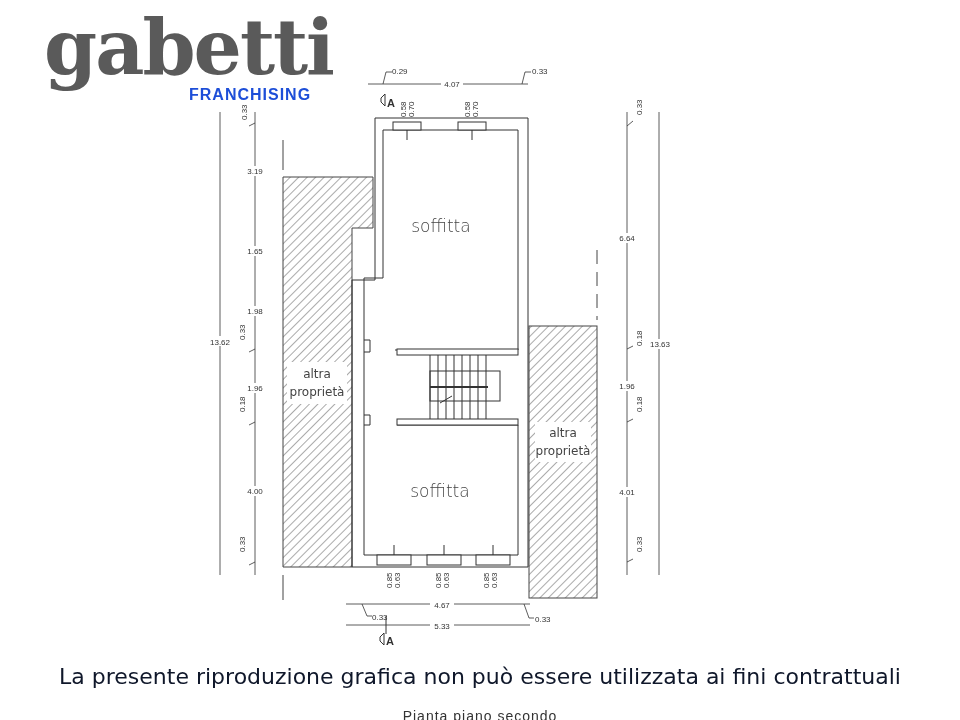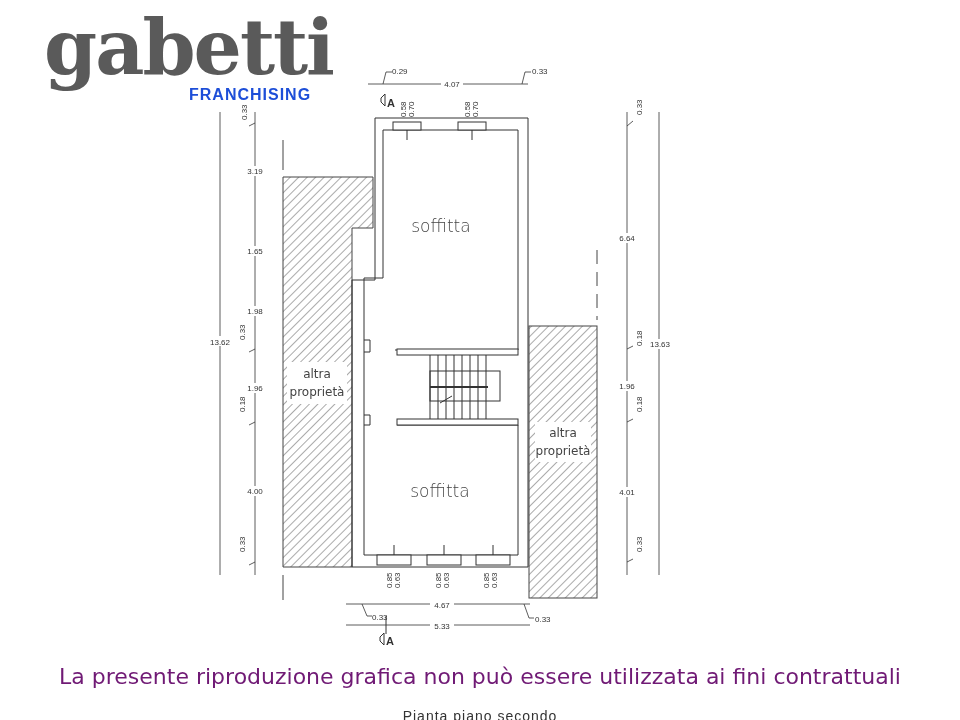--- a/index.html
+++ b/index.html
@@ -4,21 +4,21 @@
   <style>
     html, body { margin: 0; padding: 0; background: #ffffff; }
     body { width: 960px; height: 720px; position: relative; overflow: hidden; font-family: "DejaVu Sans", sans-serif; }
     .logo { position: absolute; left: 44px; top: 18px; width: 280px; height: 110px; }
     .logo-main { position: absolute; left: 0; top: -8px; font-family: "DejaVu Serif", serif; font-weight: bold; font-size: 76px; color: #5a5a5a; letter-spacing: -2px; line-height: 1; }
     .logo-sub { position: absolute; left: 145px; top: 68px; font-family: "Liberation Sans", sans-serif; font-size: 16px; color: #1d4ed8; letter-spacing: 1px; font-weight: bold; }
     svg.plan { position: absolute; left: 0; top: 0; }
     .dim { font-family: "Liberation Sans", sans-serif; font-size: 8px; fill: #333; }
     .room { font-family: "DejaVu Sans", sans-serif; font-size: 17px; fill: #444; font-weight: 300; }
     .neigh { font-family: "DejaVu Sans", sans-serif; font-size: 12px; fill: #444; }
-    .disclaimer { position: absolute; left: 0; width: 960px; top: 664px; text-align: center; font-family: "DejaVu Sans", sans-serif; font-size: 22px; color: #701a75; }
+    .disclaimer { position: absolute; left: 0; width: 960px; top: 664px; text-align: center; font-family: "DejaVu Sans", sans-serif; font-size: 22px; color: #0f172a; }
     .caption { position: absolute; left: 0; width: 960px; top: 708px; text-align: center; font-family: "Liberation Sans", sans-serif; font-size: 14px; color: #333; letter-spacing: 1px; }
   </style>
 </head>
 <body>
 
 <div class="logo">
   <div class="logo-main">gabetti</div>
   <div class="logo-sub">FRANCHISING</div>
 </div>
 

